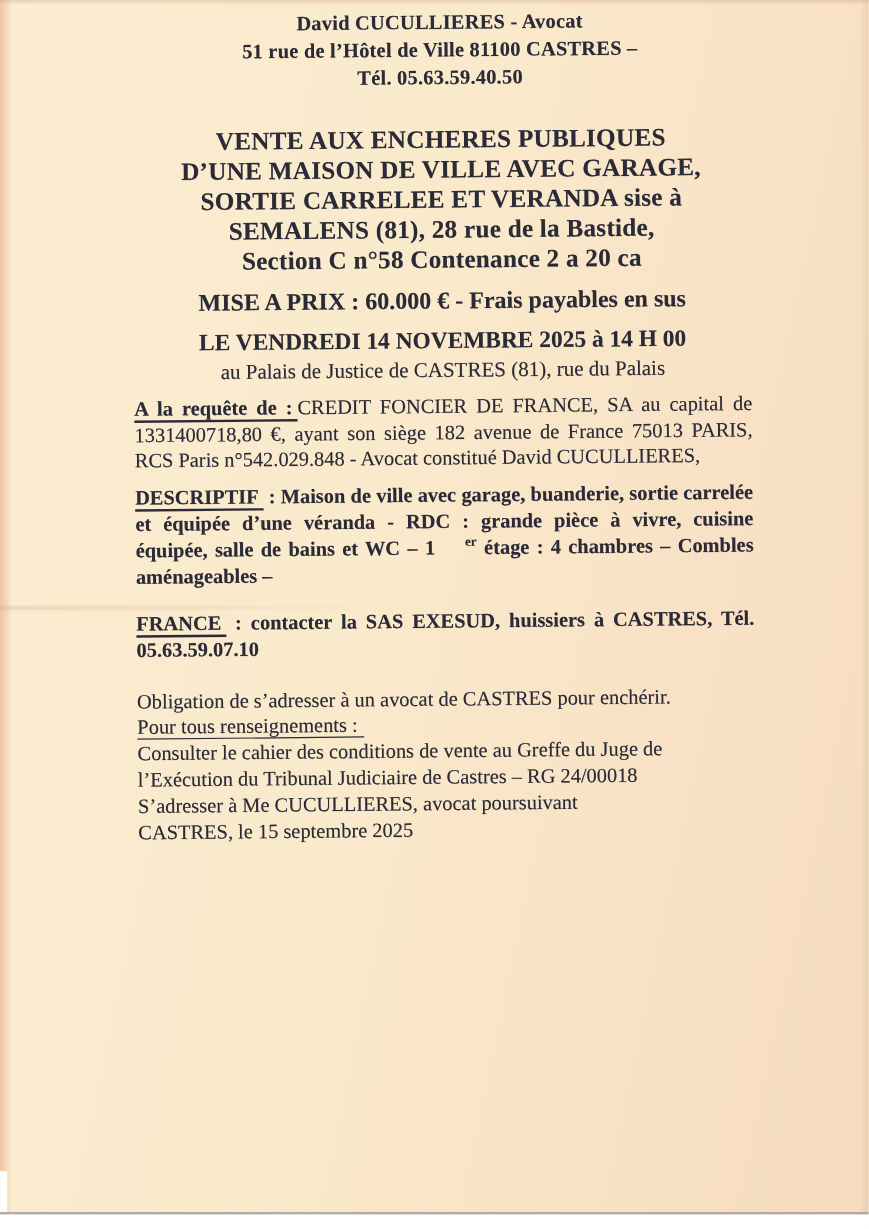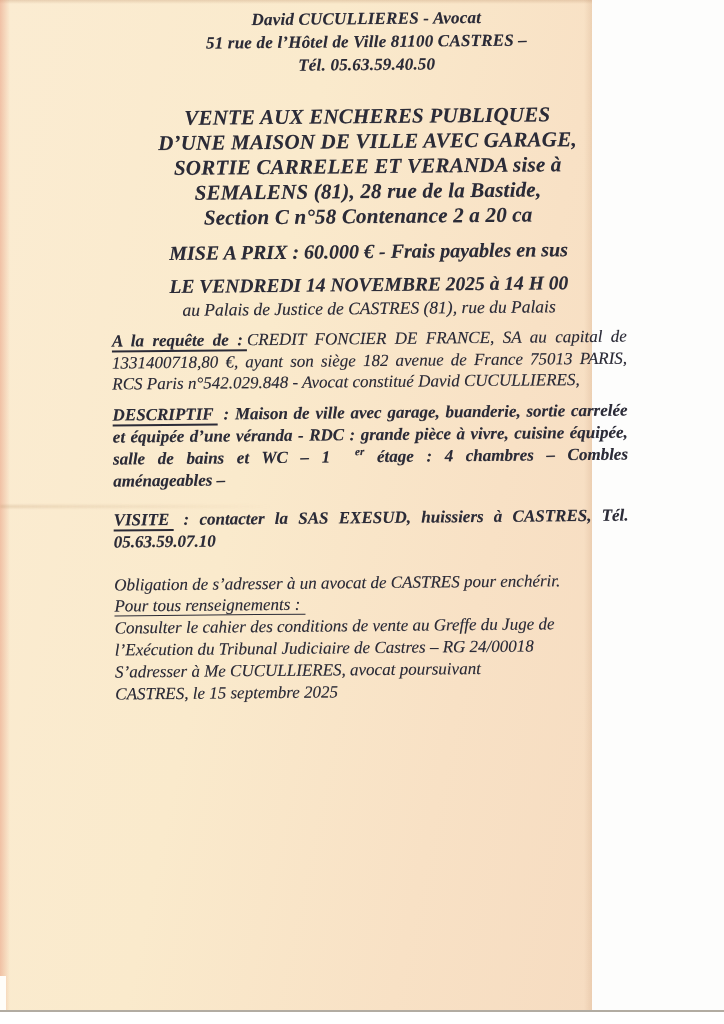--- a/index.html
+++ b/index.html
@@ -11,23 +11,22 @@
   }
   .scan {
     position: relative;
     width: 724px; height: 1024px;
     background: #fdfdfc;
     color: #2b2b37;
   }
   
   .paper {
     position: absolute; left: 0; top: 0;
-    width: 592px; height: 1012px;
+    width: 724px; height: 1012px;
     background: linear-gradient(102deg, #fbecd2 0%, #faeacc 42%, #f8e1c5 75%, #f6dcc1 100%);
-    font-style: italic;
   }
   .paper::before { 
     content: ""; position: absolute; left: 0; top: 0; right: 0; height: 4px;
     background: linear-gradient(180deg, rgba(187,140,102,0.30), rgba(187,140,102,0));
   }
   .edge-left {
     position: absolute; left: 0; top: 0; width: 10px; height: 100%;
     background: linear-gradient(90deg, rgba(231,158,129,0.55), rgba(231,158,129,0));
   }
   .edge-right {
@@ -95,21 +94,21 @@
 
       <div class="mise-a-prix">MISE A PRIX : 60.000 € - Frais payables en sus</div>
 
       <div class="date-line">LE VENDREDI 14 NOVEMBRE 2025 à 14 H 00</div>
       <div class="venue-line">au Palais de Justice de CASTRES (81), rue du Palais</div>
 
       <div class="para para-requete"><span class="lead-label">A la requête de :</span><span>CREDIT FONCIER DE FRANCE, SA au capital de 1331400718,80 €, ayant son siège 182 avenue de France 75013 PARIS, RCS Paris n°542.029.848 - Avocat constitué David CUCULLIERES,</span></div>
 
       <div class="para para-descriptif"><span class="lead-label">DESCRIPTIF</span><span> : Maison de ville avec garage, buanderie, sortie carrelée et équipée d’une véranda - RDC : grande pièce à vivre, cuisine équipée, salle de bains et WC – 1</span><sup>er</sup><span> étage : 4 chambres – Combles aménageables –</span></div>
 
-      <div class="para para-visite"><span class="lead-label">VISITE</span><span> : contacter la SAS EXESUD, huissiers à CASTRES, Tél. 05.63.59.07.10</span></div>
+      <div class="para para-visite"><span class="lead-label">FRANCE</span><span> : contacter la SAS EXESUD, huissiers à CASTRES, Tél. 05.63.59.07.10</span></div>
 
       <div class="info-block">
         <div>Obligation de s’adresser à un avocat de CASTRES pour enchérir.</div>
         <div><span class="u-label">Pour tous renseignements :</span></div>
         <div>Consulter le cahier des conditions de vente au Greffe du Juge de</div>
         <div>l’Exécution du Tribunal Judiciaire de Castres – RG 24/00018</div>
         <div>S’adresser à Me CUCULLIERES, avocat poursuivant</div>
         <div>CASTRES, le 15 septembre 2025</div>
       </div>
 

